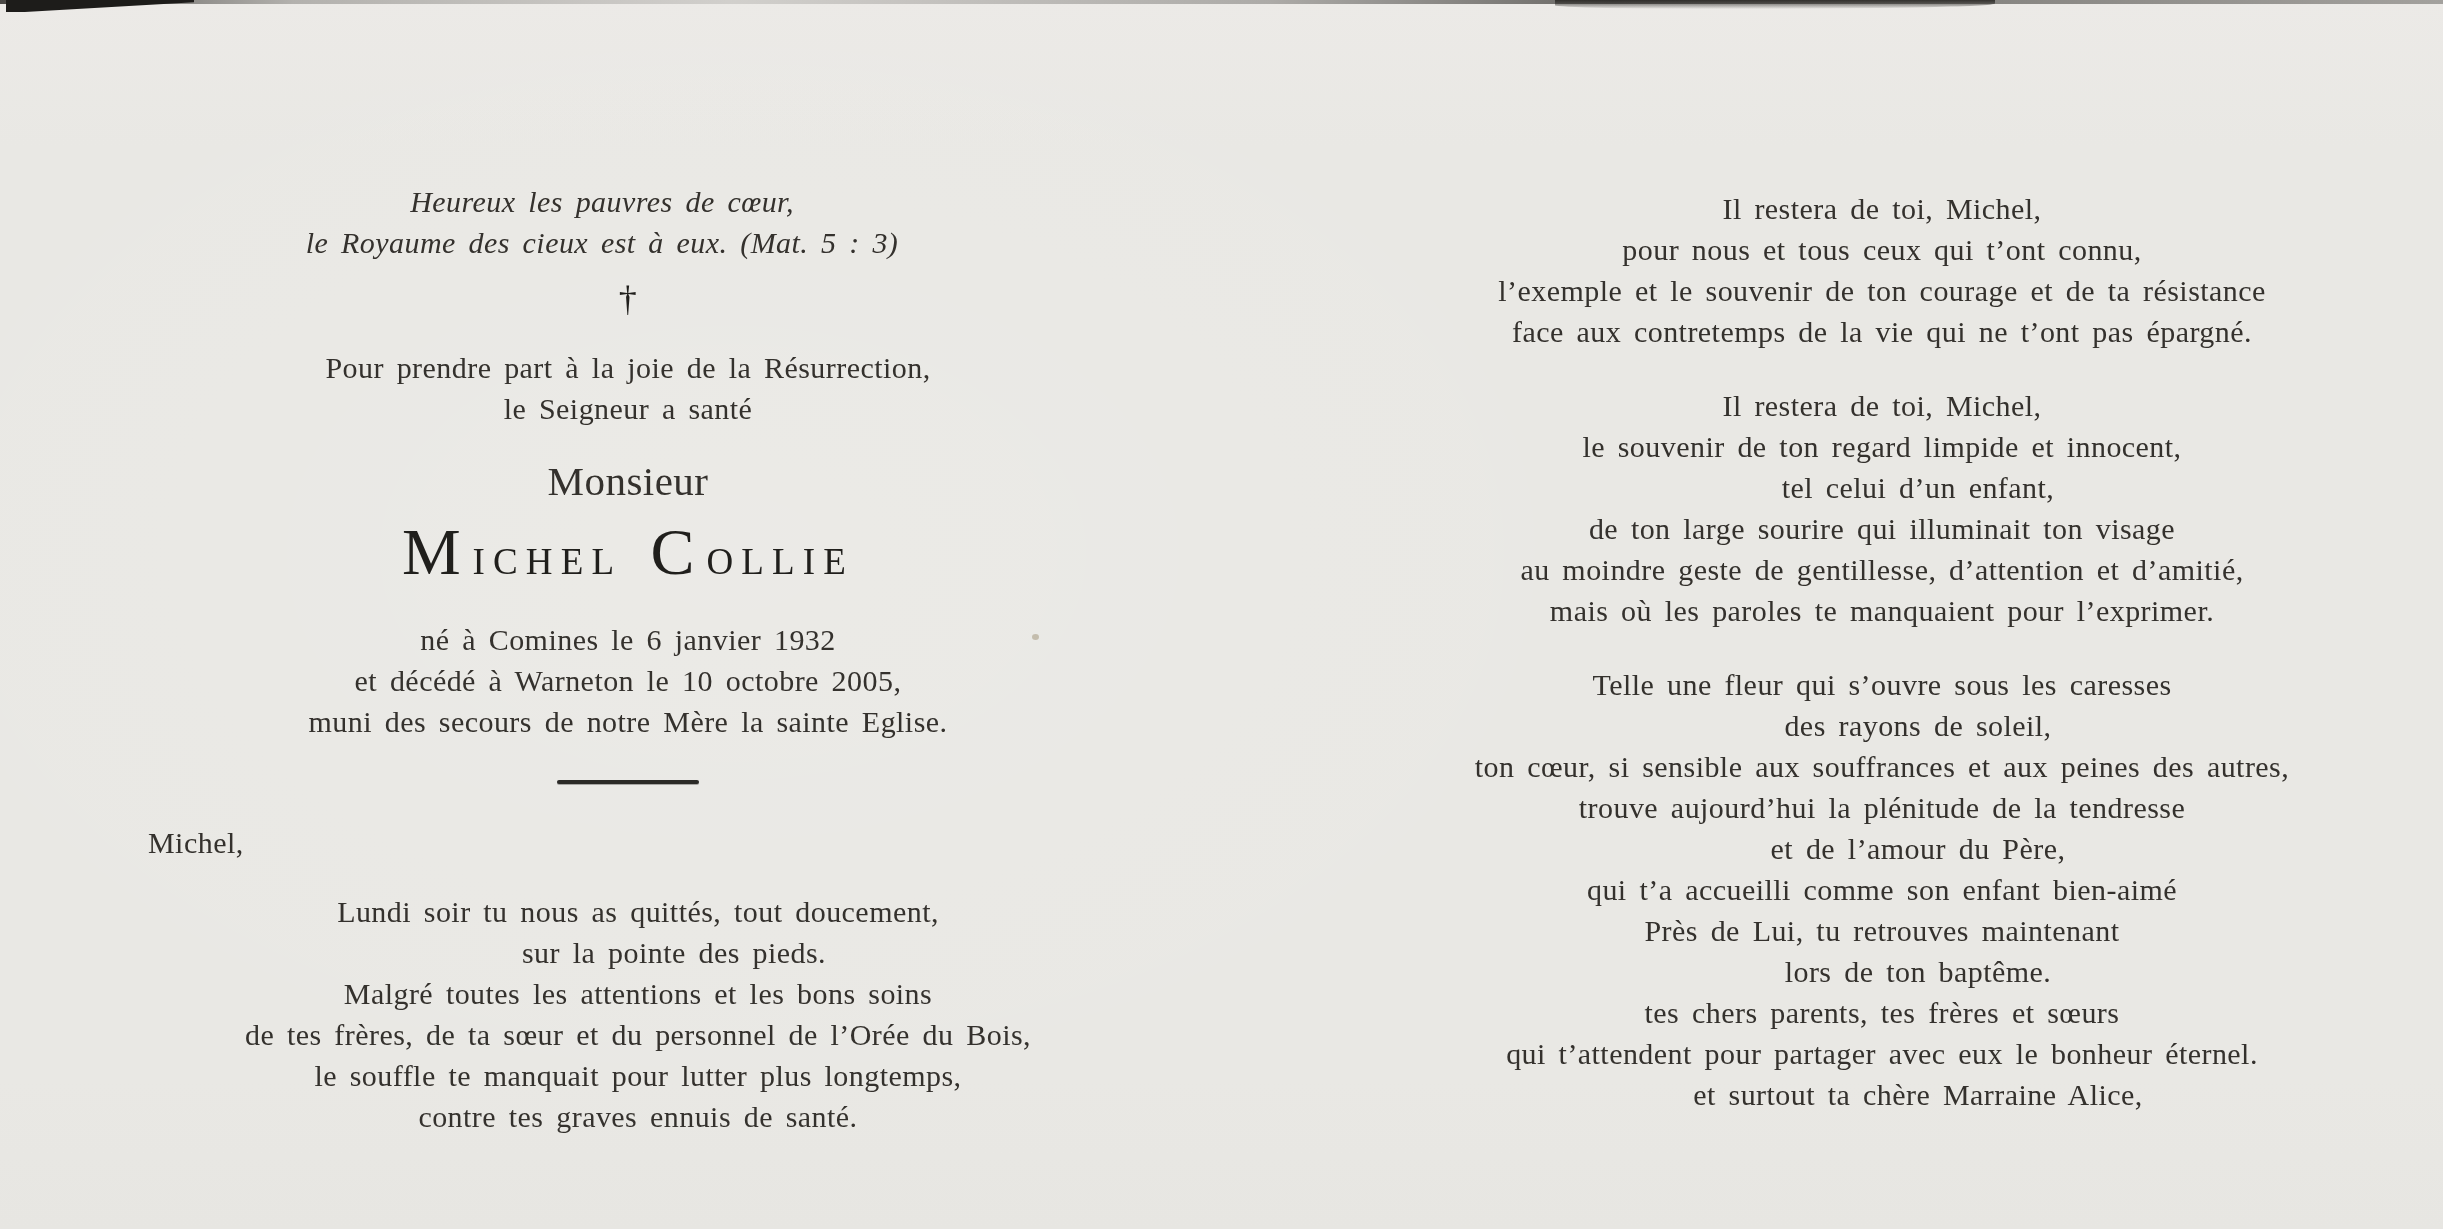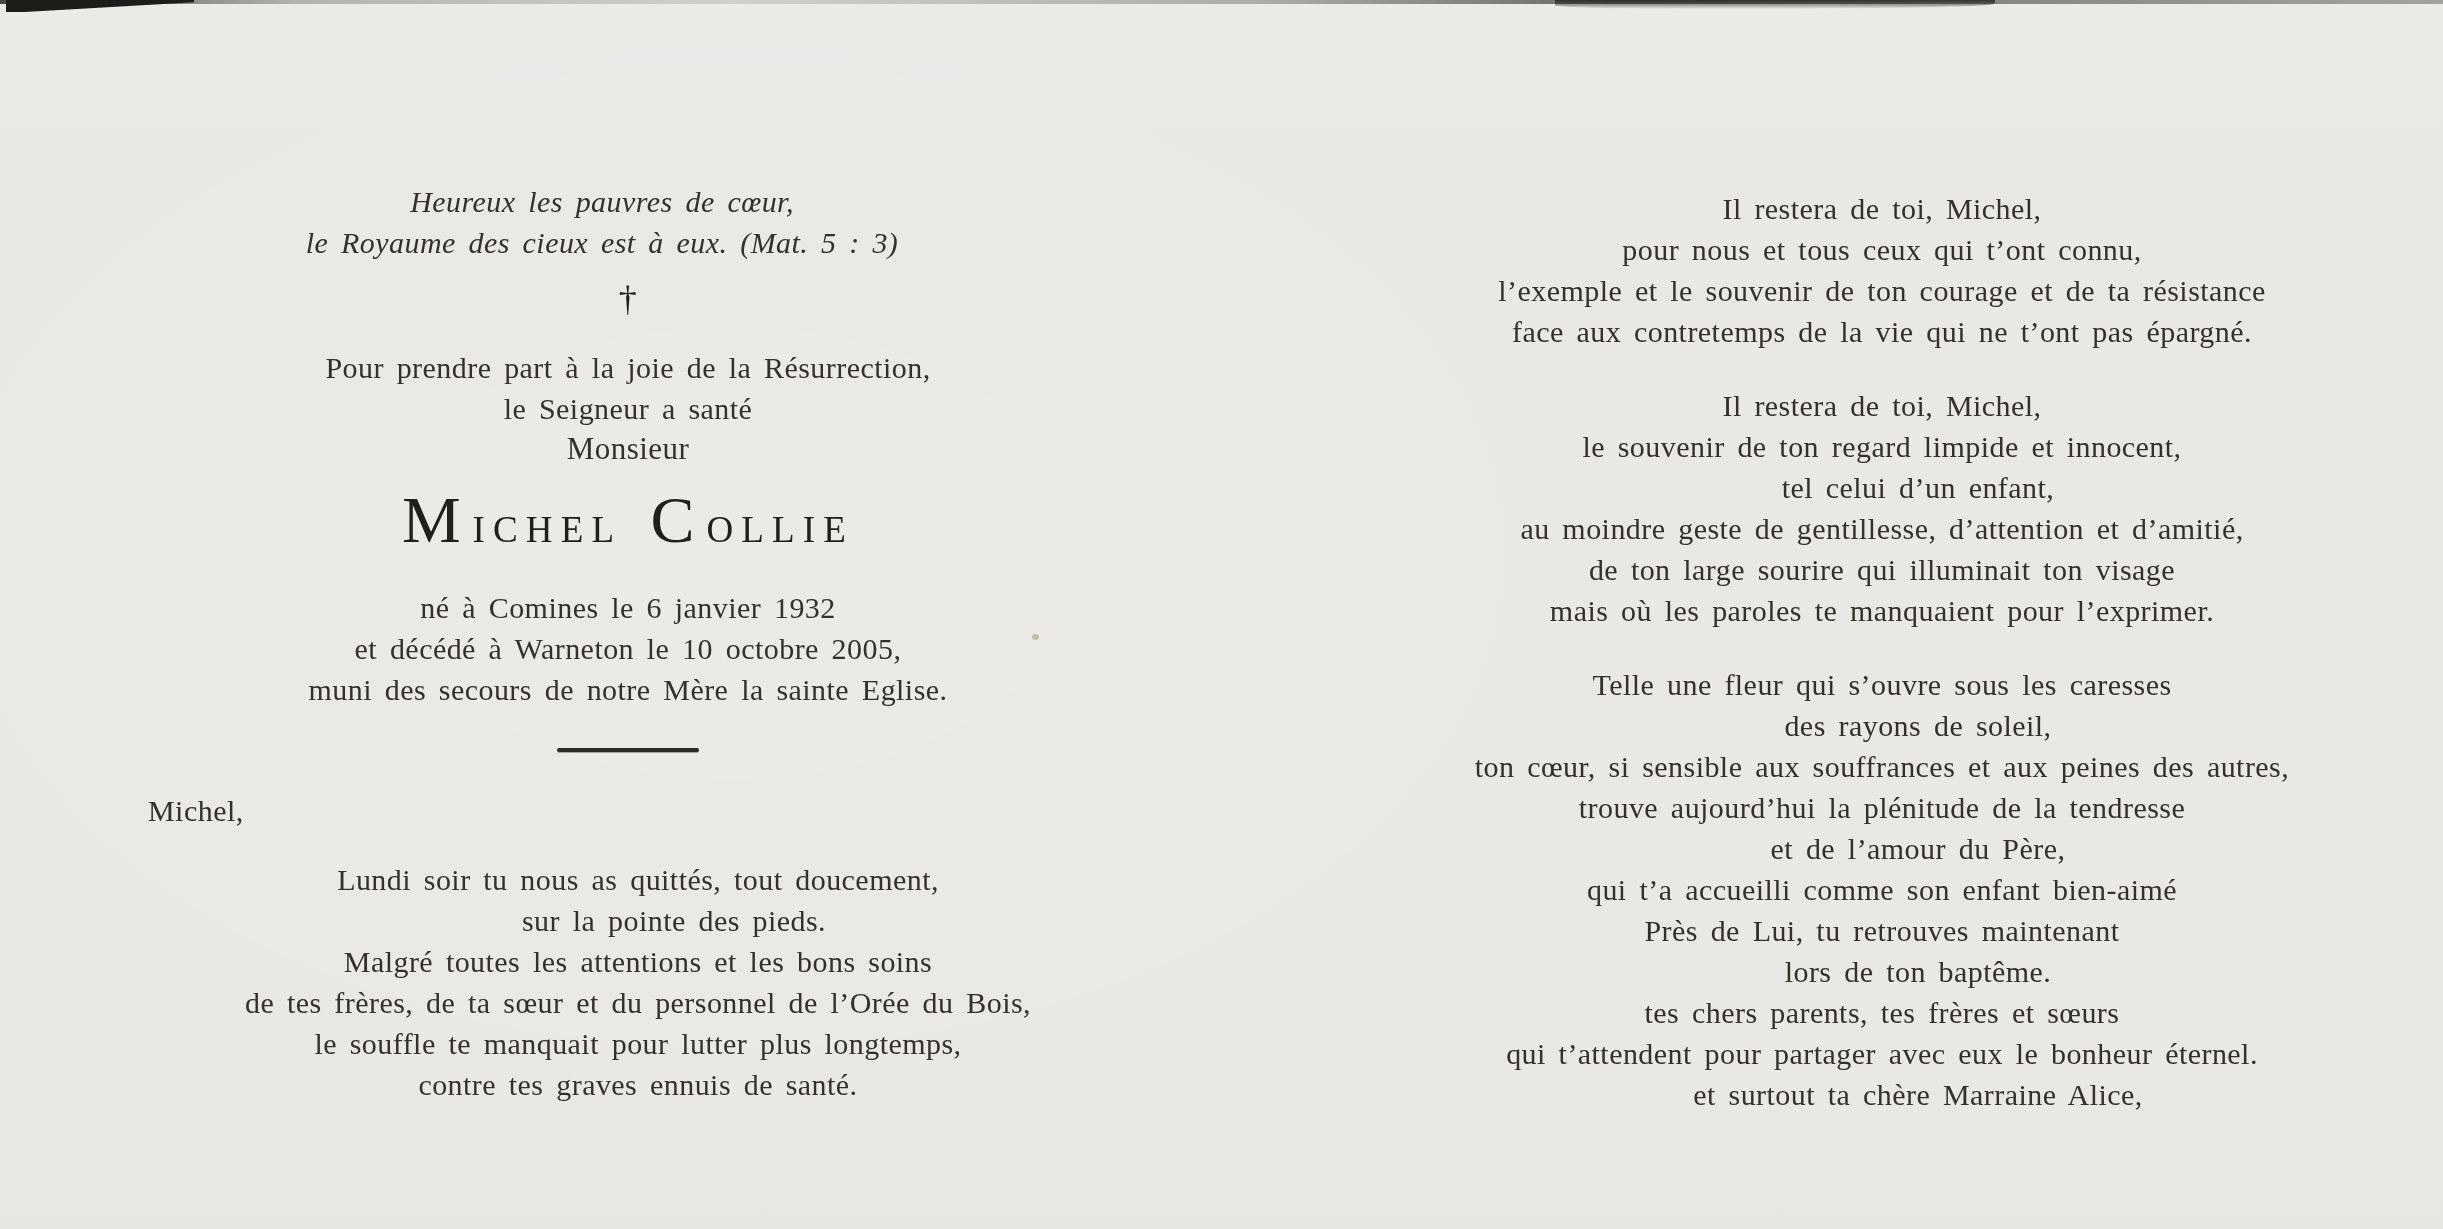--- a/index.html
+++ b/index.html
@@ -43,21 +43,21 @@
   
   .col { position:absolute; top:16px; font-size:30px; line-height:41px;
          word-spacing:0.16em; letter-spacing:0.015em; }
   .col-left  { left:128px;  width:1000px; padding-top:165px; }
   .col-right { left:1387px; width:990px;  padding-top:172px; }
 
   .centered { text-align:center; }
   .quote { font-style:italic; margin-left:-52px; line-height:40px; }
   .cross { margin-top:16px; font-size:36px; line-height:40px; color:var(--ink-dark); }
   .invitation { margin-top:28px; line-height:40px; }
-  .honorific { font-size:31px; line-height:40px; }
+  .honorific { margin-top:32px; font-size:41px; line-height:40px; }
 
   .deceased-name { margin-top:12px; line-height:78px; color:var(--ink-dark);
                    letter-spacing:0; white-space:nowrap; }
   .name-word { display:inline-block; text-transform:uppercase;
                font-size:37px; letter-spacing:0.22em;text-align:center; }
   .name-word::first-letter { font-size:66px; letter-spacing:0.18em; }
   .name-word + .name-word { margin-left:16px; }
 
   .vitals { margin-top:16px; line-height:40px; }
 
@@ -135,22 +135,22 @@
       <div class="line">Il restera de toi, Michel,</div>
       <div class="line">pour nous et tous ceux qui t’ont connu,</div>
       <div class="line">l’exemple et le souvenir de ton courage et de ta résistance</div>
       <div class="line">face aux contretemps de la vie qui ne t’ont pas épargné.</div>
     </div>
 
     <div class="stanza">
       <div class="line">Il restera de toi, Michel,</div>
       <div class="line">le souvenir de ton regard limpide et innocent,</div>
       <div class="line indent">tel celui d’un enfant,</div>
+      <div class="line">de ton large sourire qui illuminait ton visage</div>
       <div class="line">au moindre geste de gentillesse, d’attention et d’amitié,</div>
-      <div class="line">de ton large sourire qui illuminait ton visage</div>
       <div class="line">mais où les paroles te manquaient pour l’exprimer.</div>
     </div>
 
     <div class="stanza">
       <div class="line">Telle une fleur qui s’ouvre sous les caresses</div>
       <div class="line indent">des rayons de soleil,</div>
       <div class="line">ton cœur, si sensible aux souffrances et aux peines des autres,</div>
       <div class="line">trouve aujourd’hui la plénitude de la tendresse</div>
       <div class="line indent">et de l’amour du Père,</div>
       <div class="line">qui t’a accueilli comme son enfant bien-aimé</div>

